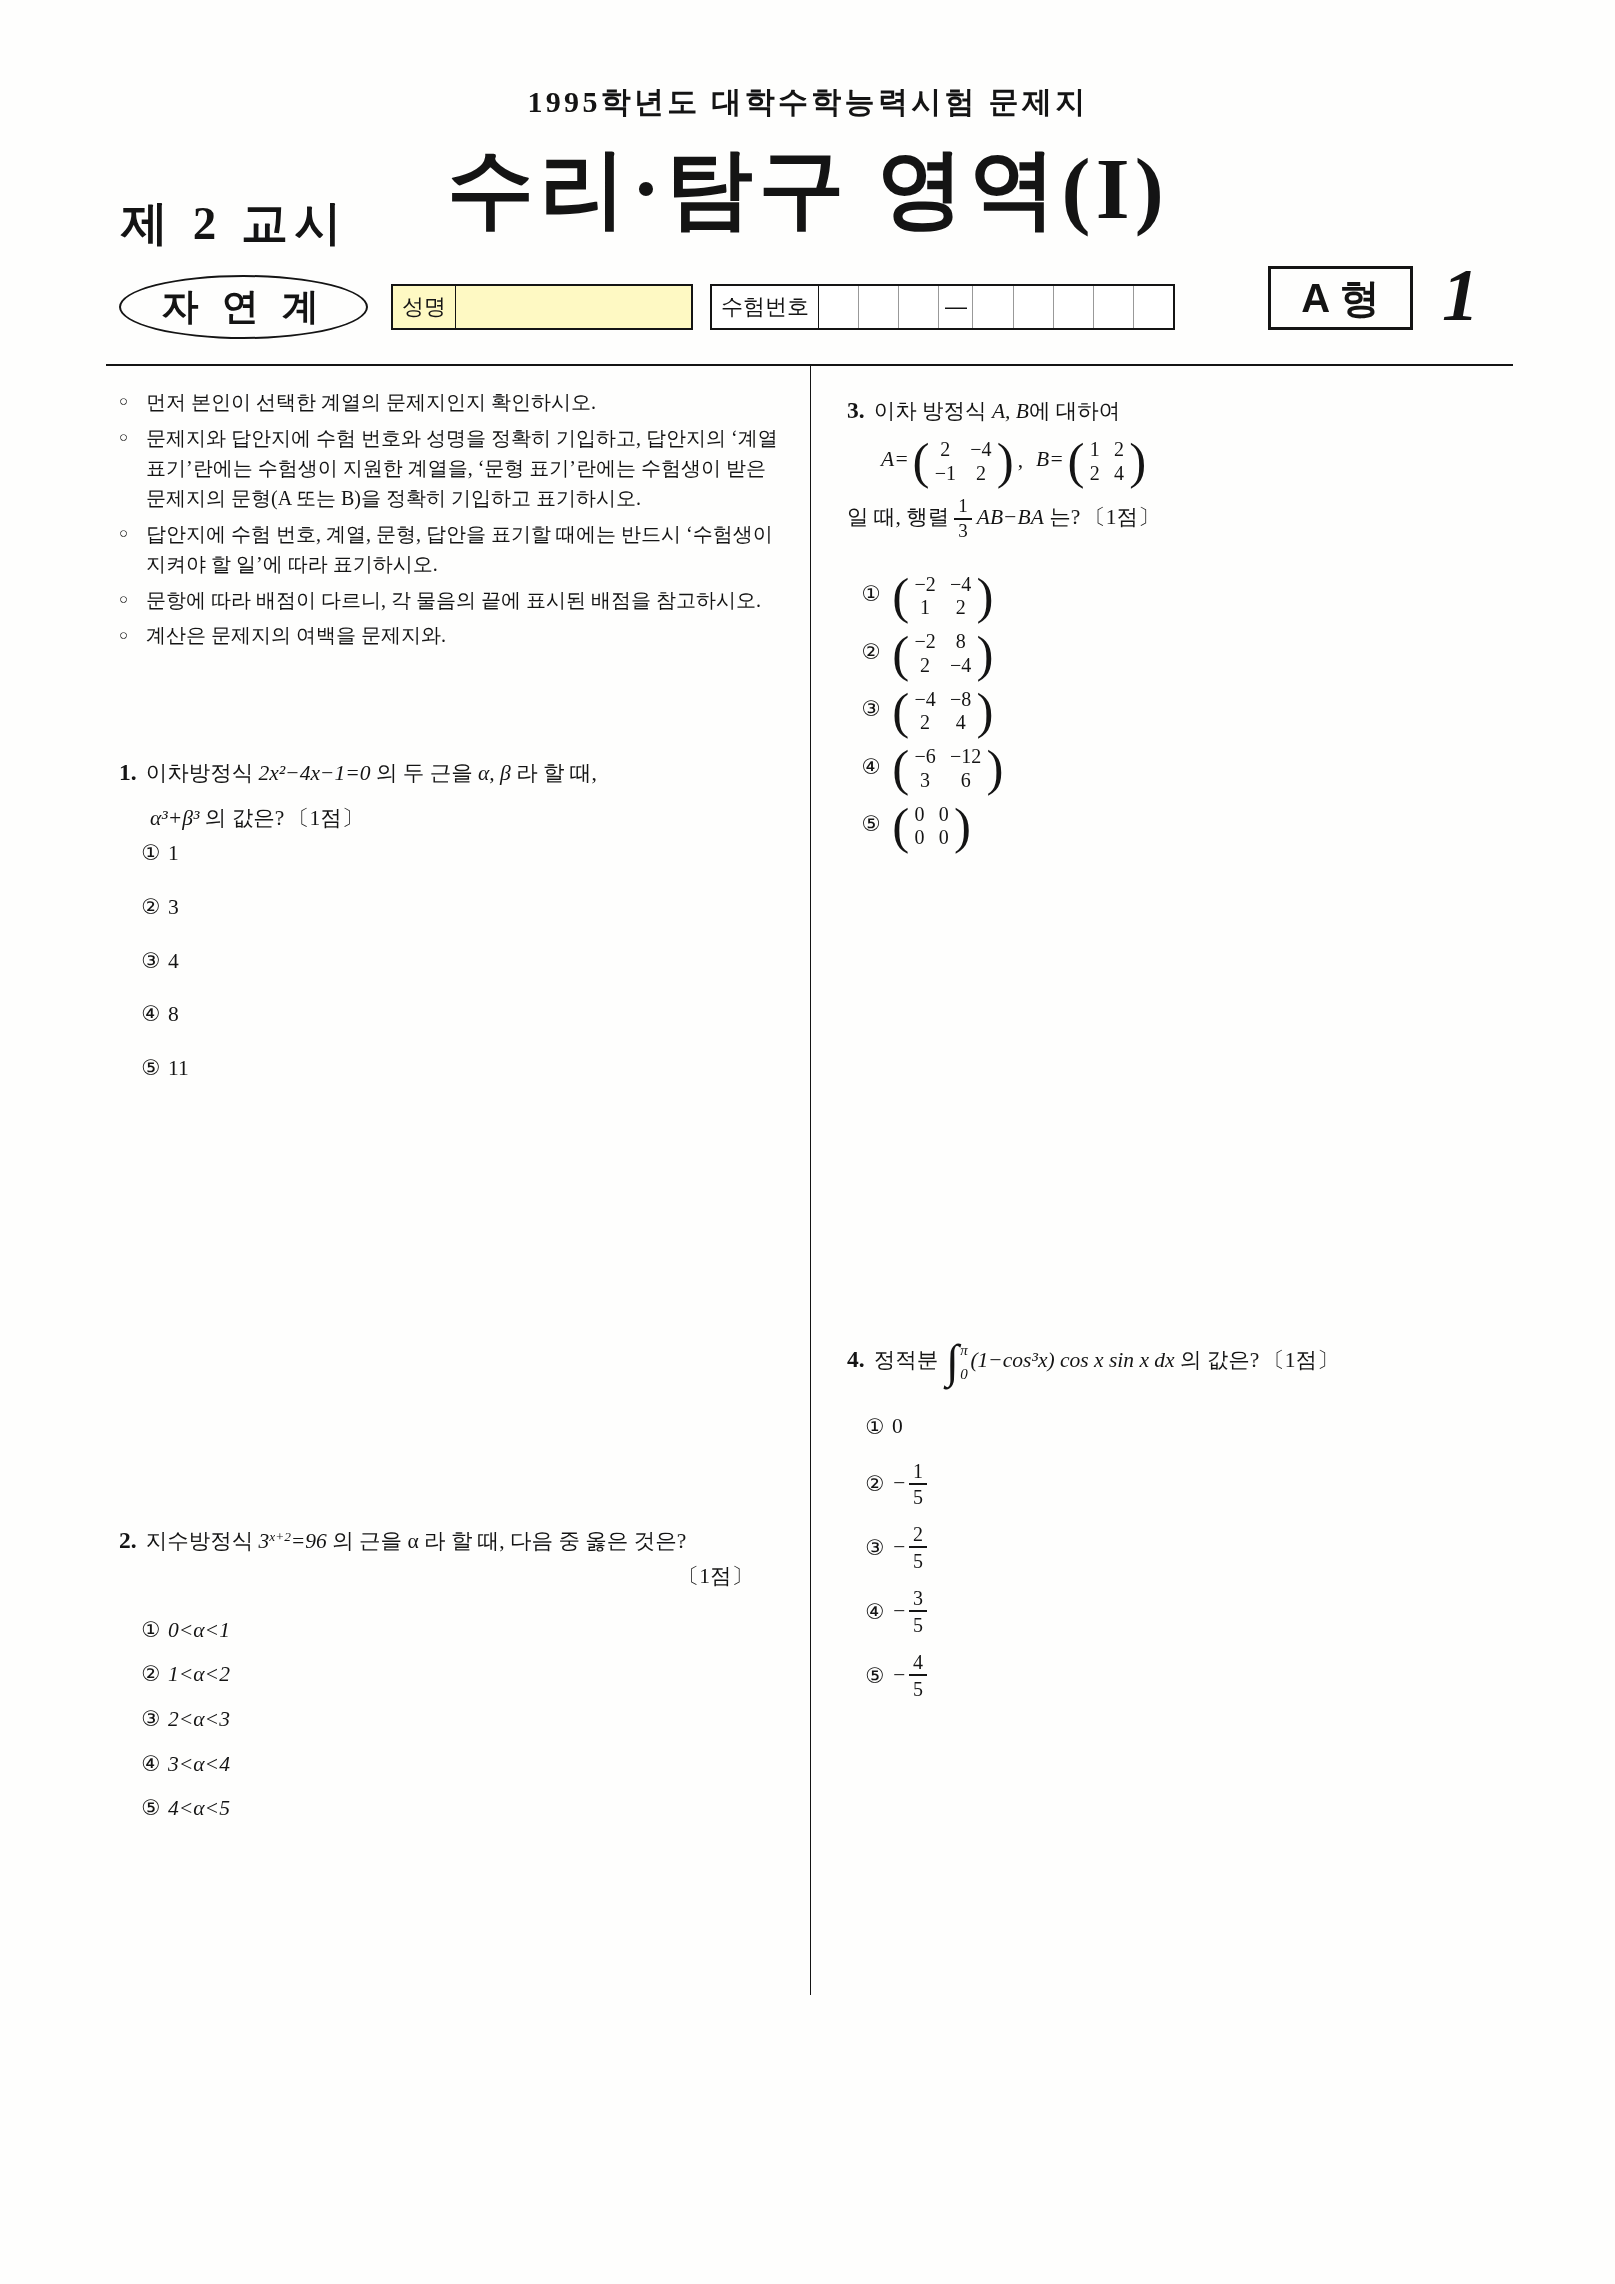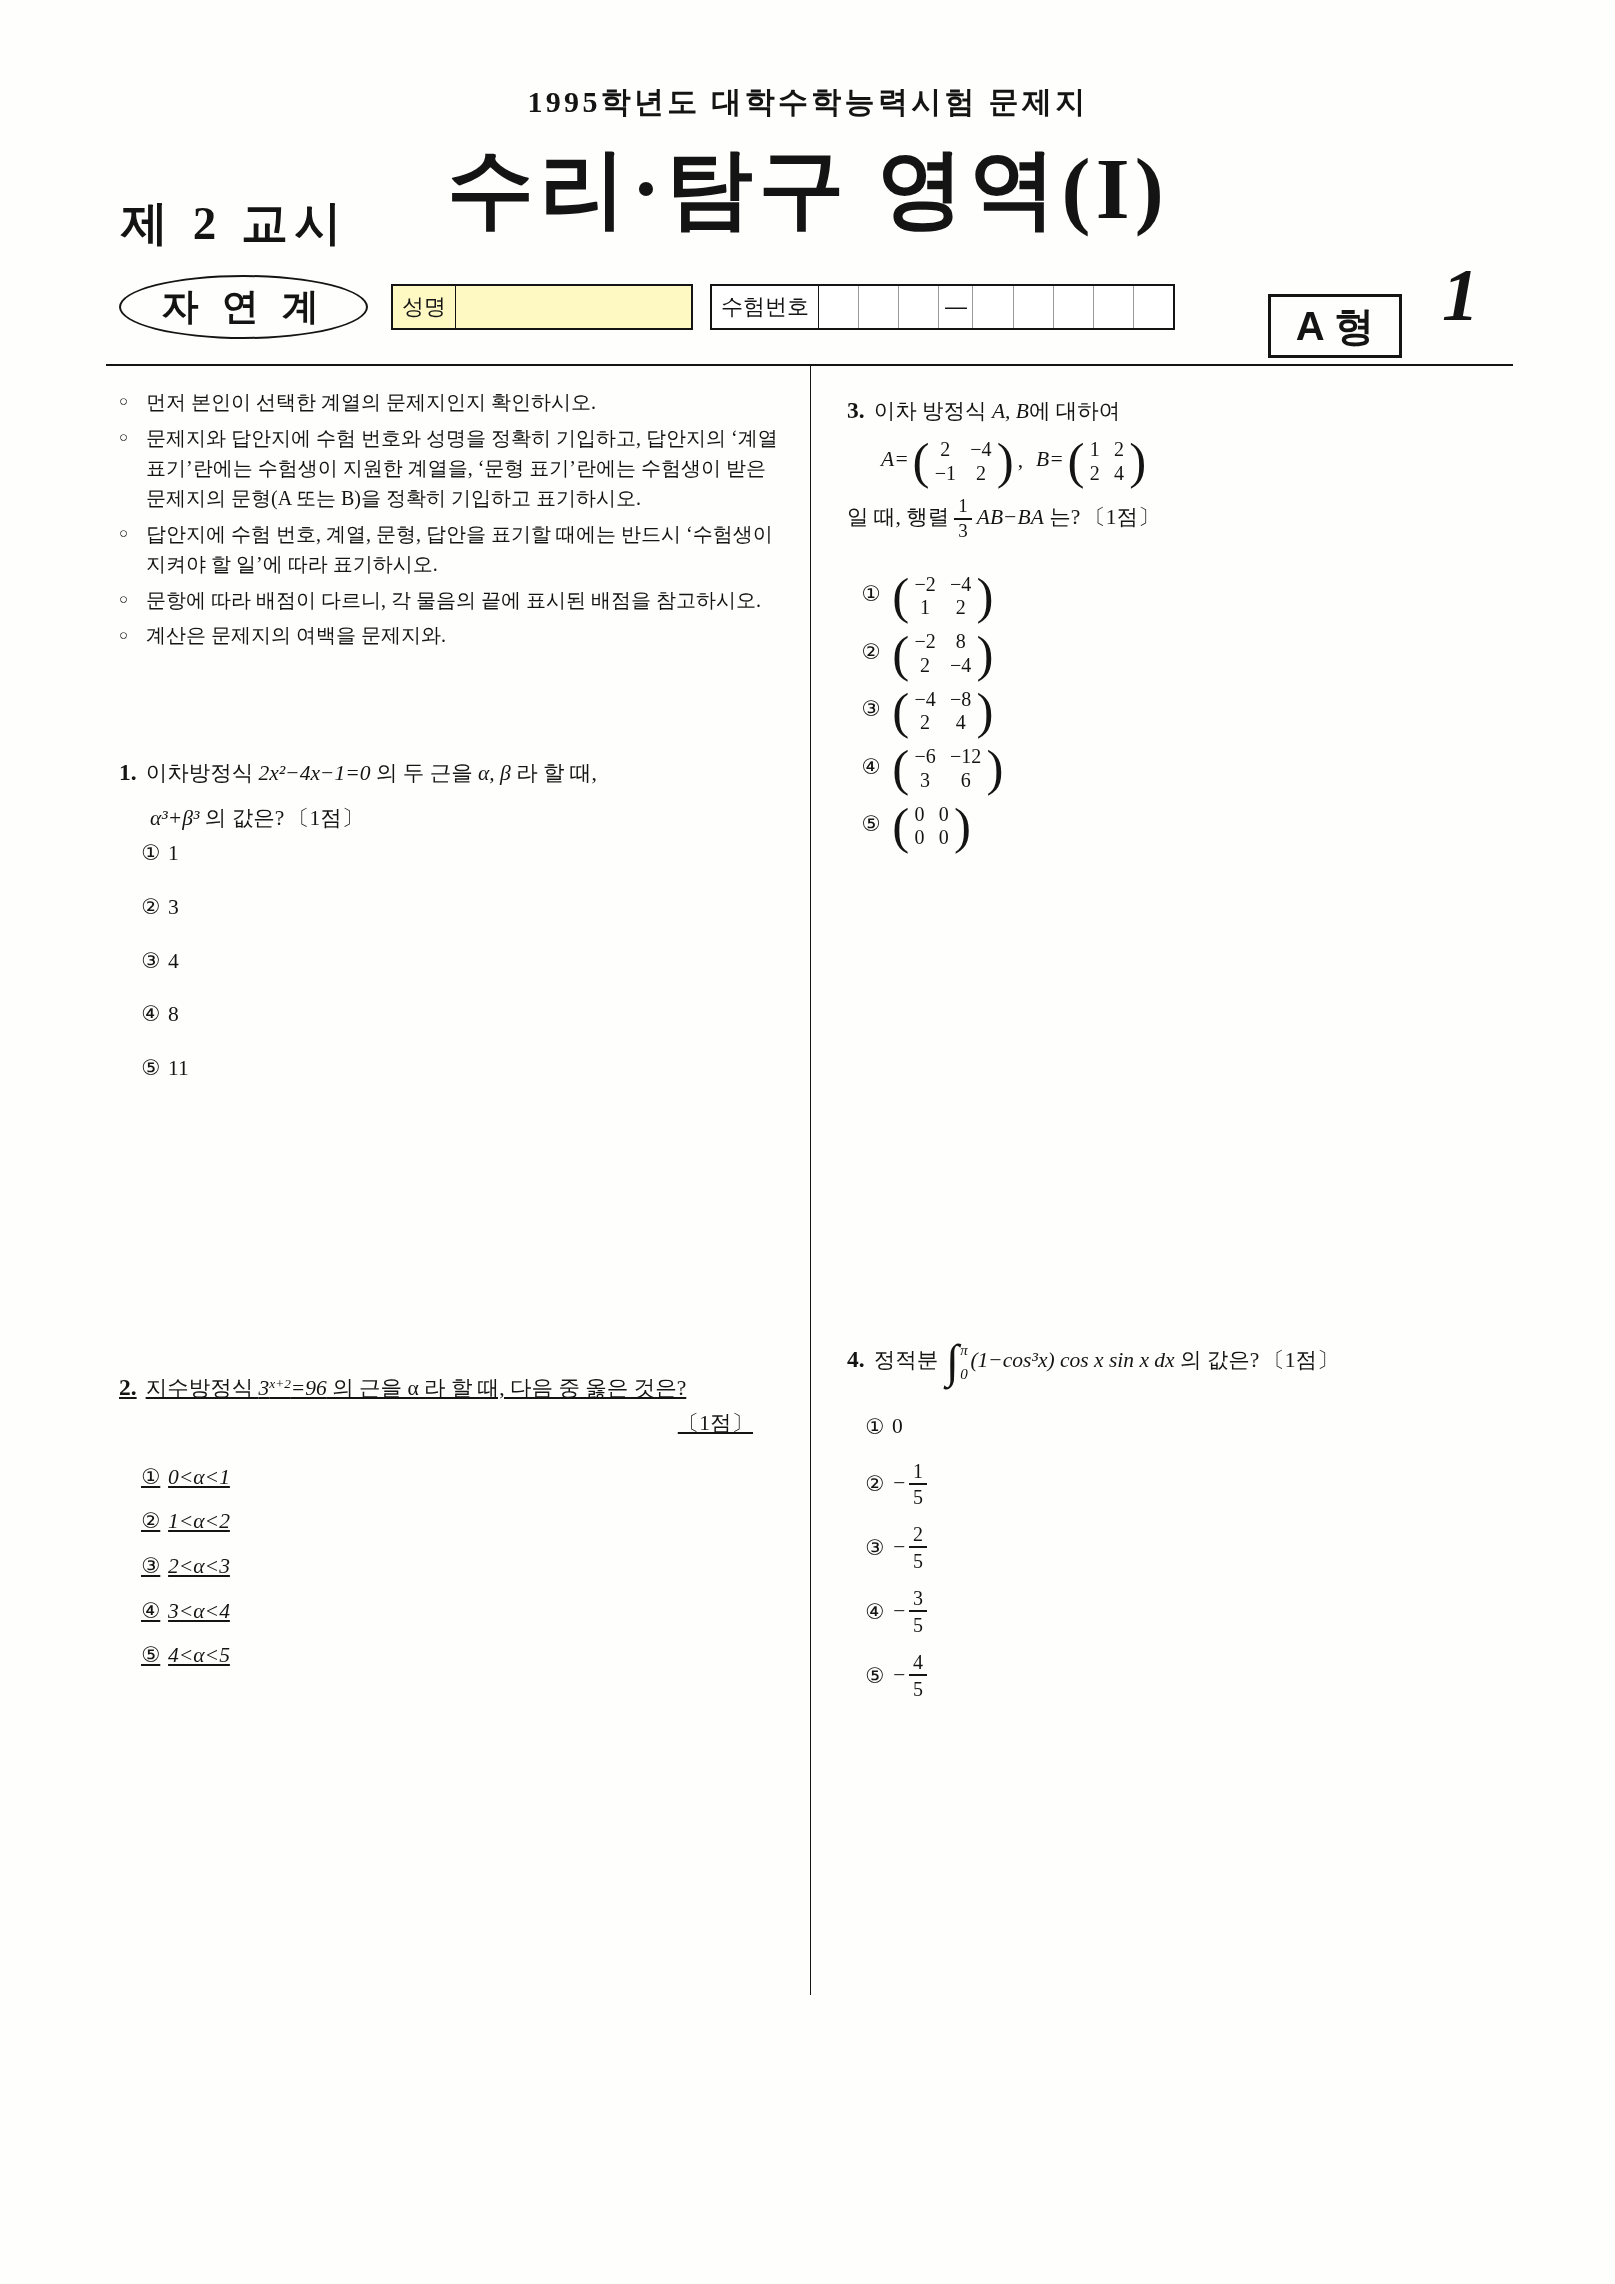--- a/index.html
+++ b/index.html
@@ -23,38 +23,38 @@
     border:2px solid #141414; display:flex; font-family:"Liberation Sans","DejaVu Sans",sans-serif; background:#fef9c3; }
   .box-label { display:flex; align-items:center; padding:0 9px; font-size:22px; border-right:1.3px solid #141414; }
   .name-blank { flex:1; }
   .exam-box { position:absolute; left:710px; top:284px; width:465px; height:46px;
     border:2px solid #141414; display:flex; font-family:"Liberation Sans","DejaVu Sans",sans-serif; background:#fff; }
   .cells-wrap { flex:1; display:flex; align-items:stretch; }
   .num-cell { flex:1; border-left:1.3px solid #999; }
   .num-cell.nb { border-left:none; }
   .dash-cell { width:34px; display:flex; align-items:center; justify-content:center;
     border-left:1.3px solid #999; font-size:22px; }
-  .type-box { position:absolute; left:1268px; top:266px; width:134px; height:64px;
+  .type-box { position:absolute; left:1268px; top:266px; width:145px; height:64px;
     border:3.9px solid #141414; display:flex; align-items:center; justify-content:center;
-    font-family:"Liberation Sans","DejaVu Sans",sans-serif; font-size:40px; font-weight:bold;margin-top:28px; }
+    font-family:"Liberation Sans","DejaVu Sans",sans-serif; font-size:40px; font-weight:bold; }
   .page-num { position:absolute; left:1442px; top:253px; font-size:74px; font-weight:bold; font-style:italic; }
 
   .hrule { position:absolute; left:106px; top:364px; width:1407px; border-top:2px solid #141414; }
   .vrule { position:absolute; left:810px; top:364px; height:1631px; border-left:1.3px solid #141414; }
 
   
   #instructions { position:absolute; left:119px; top:387px; width:660px; font-size:20px; line-height:1.52; }
   .instr { display:flex; margin-bottom:5.2px; }
   .bullet { width:27px; flex:none; font-size:15px; padding-top:3.3px; }
   .itext { flex:1; }
 
   
   .problem { position:absolute; font-size:21.5px; line-height:1.55; }
   #p1 { left:119px; top:754px; width:660px; }
-  #p2 { left:119px; top:1369px; width:660px;text-decoration:underline; }
+  #p2 { left:119px; top:1522px; width:660px; }
   #p3 { left:847px; top:392px; width:666px; }
   #p4 { left:847px; top:1338px; width:666px; }
 
   .pnum { font-weight:bold; font-size:23.5px; margin-right:9px; }
   .math { font-style:italic; }
   .sup { font-size:0.62em; position:relative; top:-0.55em; font-style:italic; }
   .points { margin-left:3.9px; }
   .pline.indent { padding-left:31px; margin-top:12px; }
   .points-line { text-align:right; padding-right:26px; margin-top:1.3px; }
 

